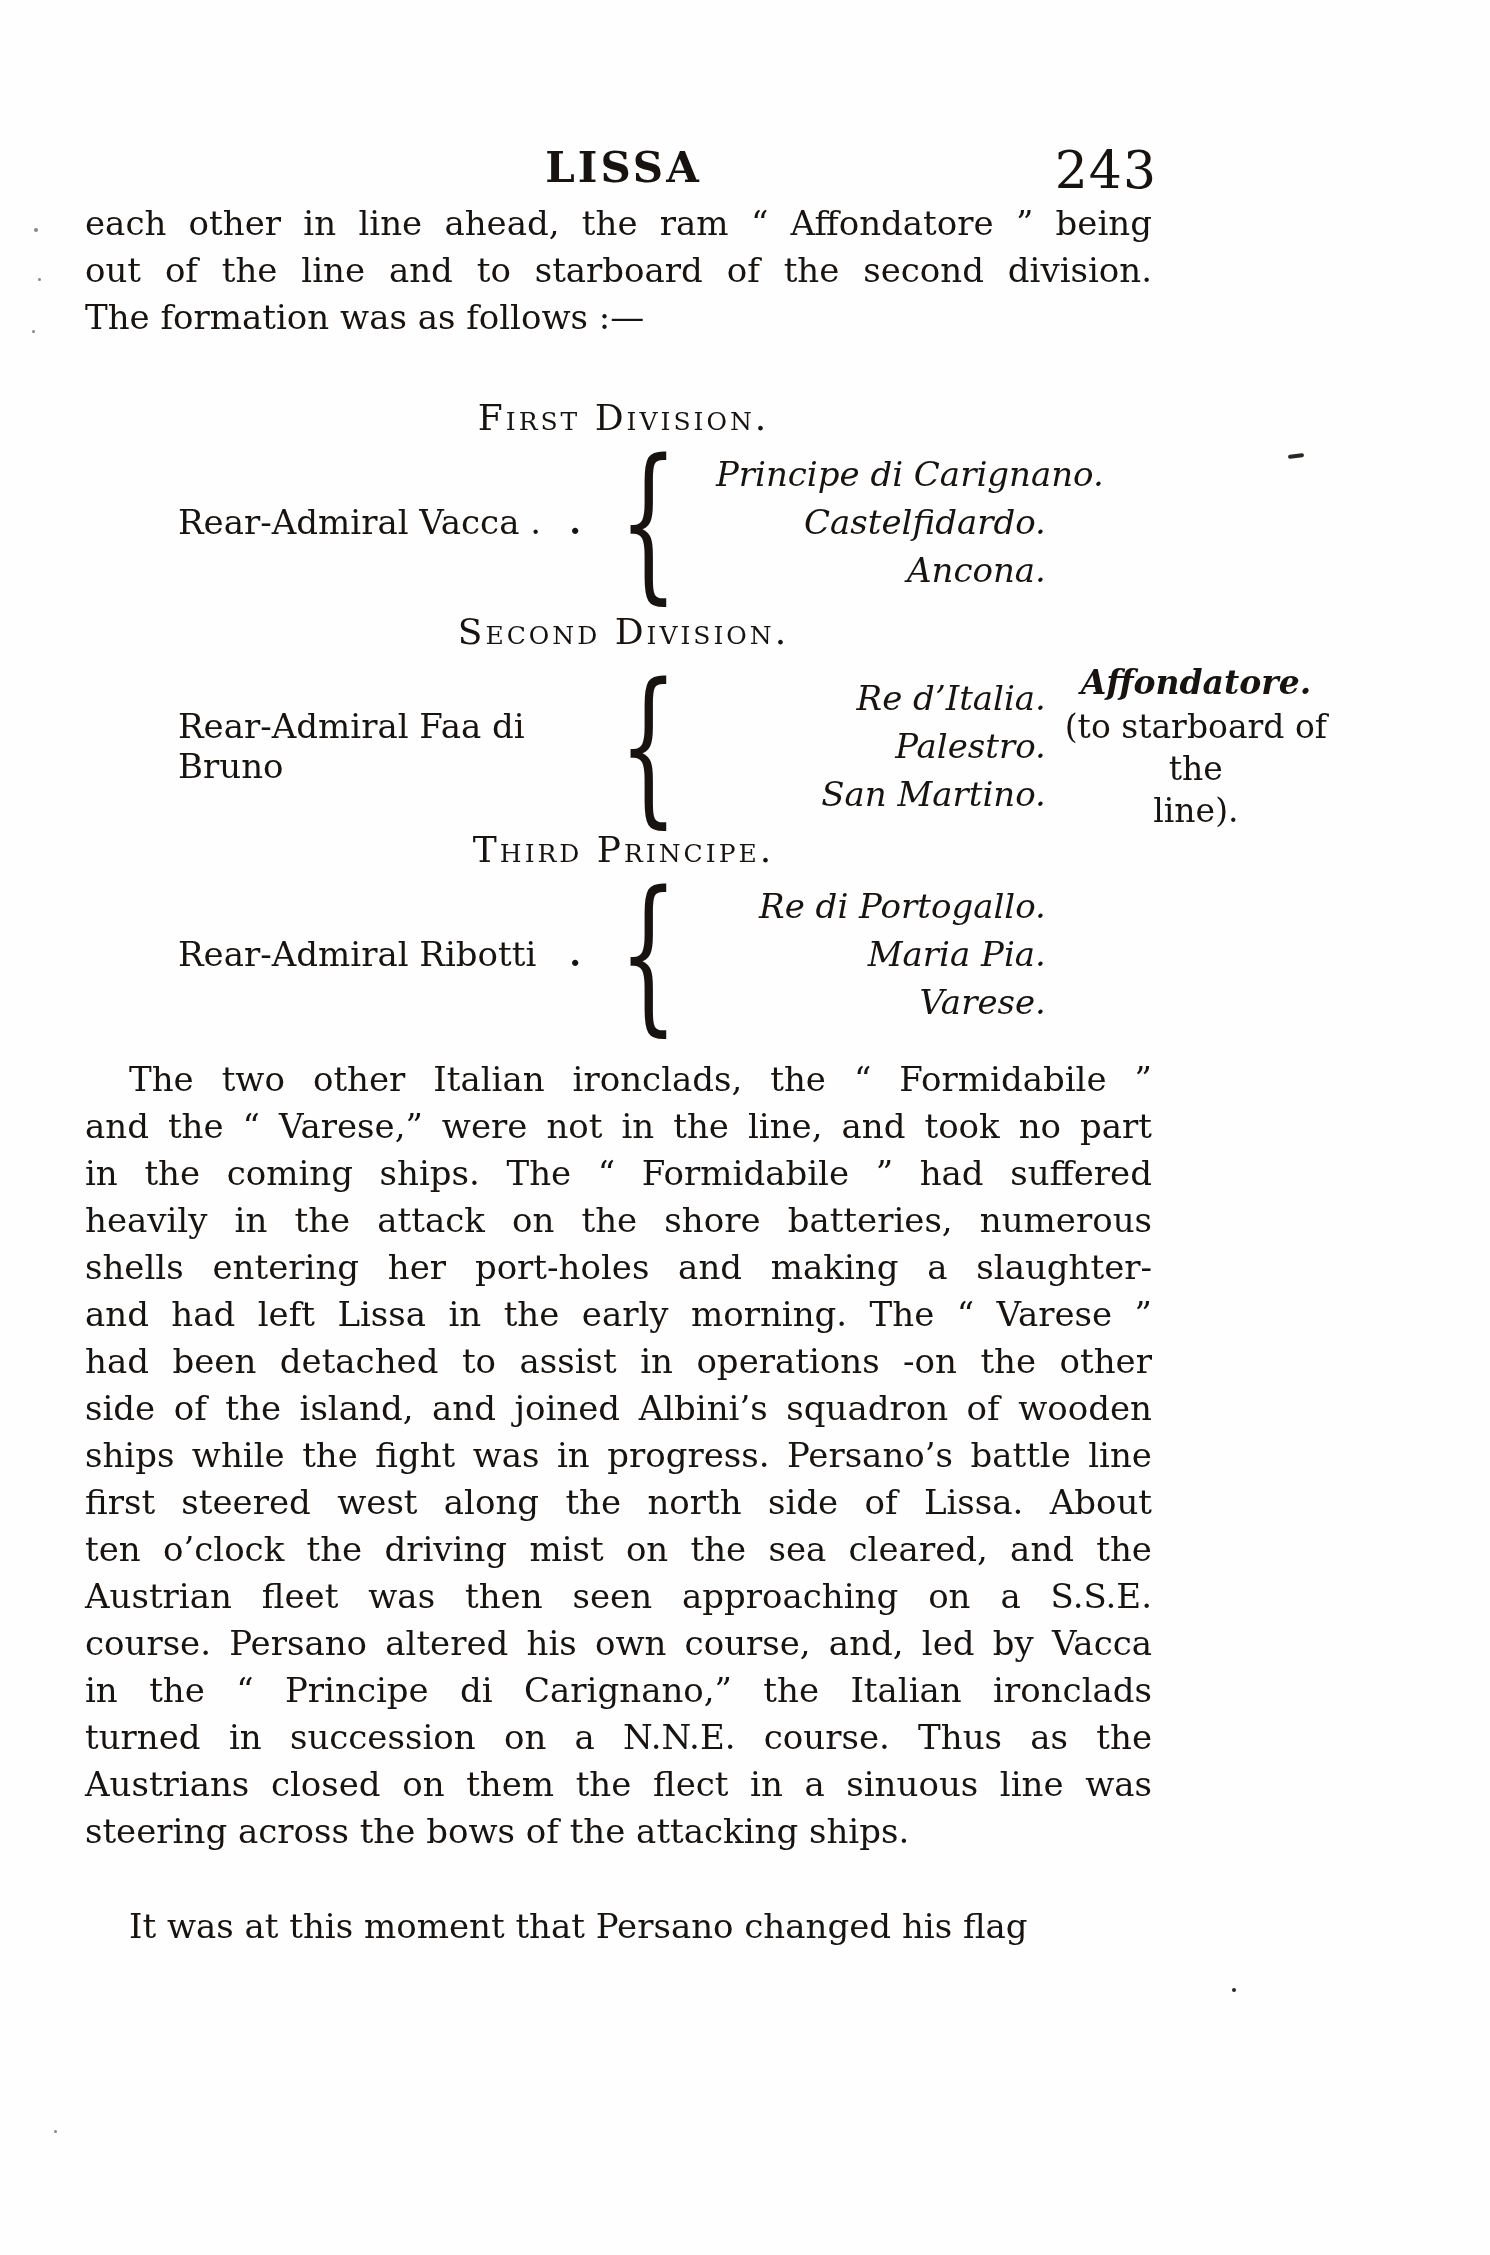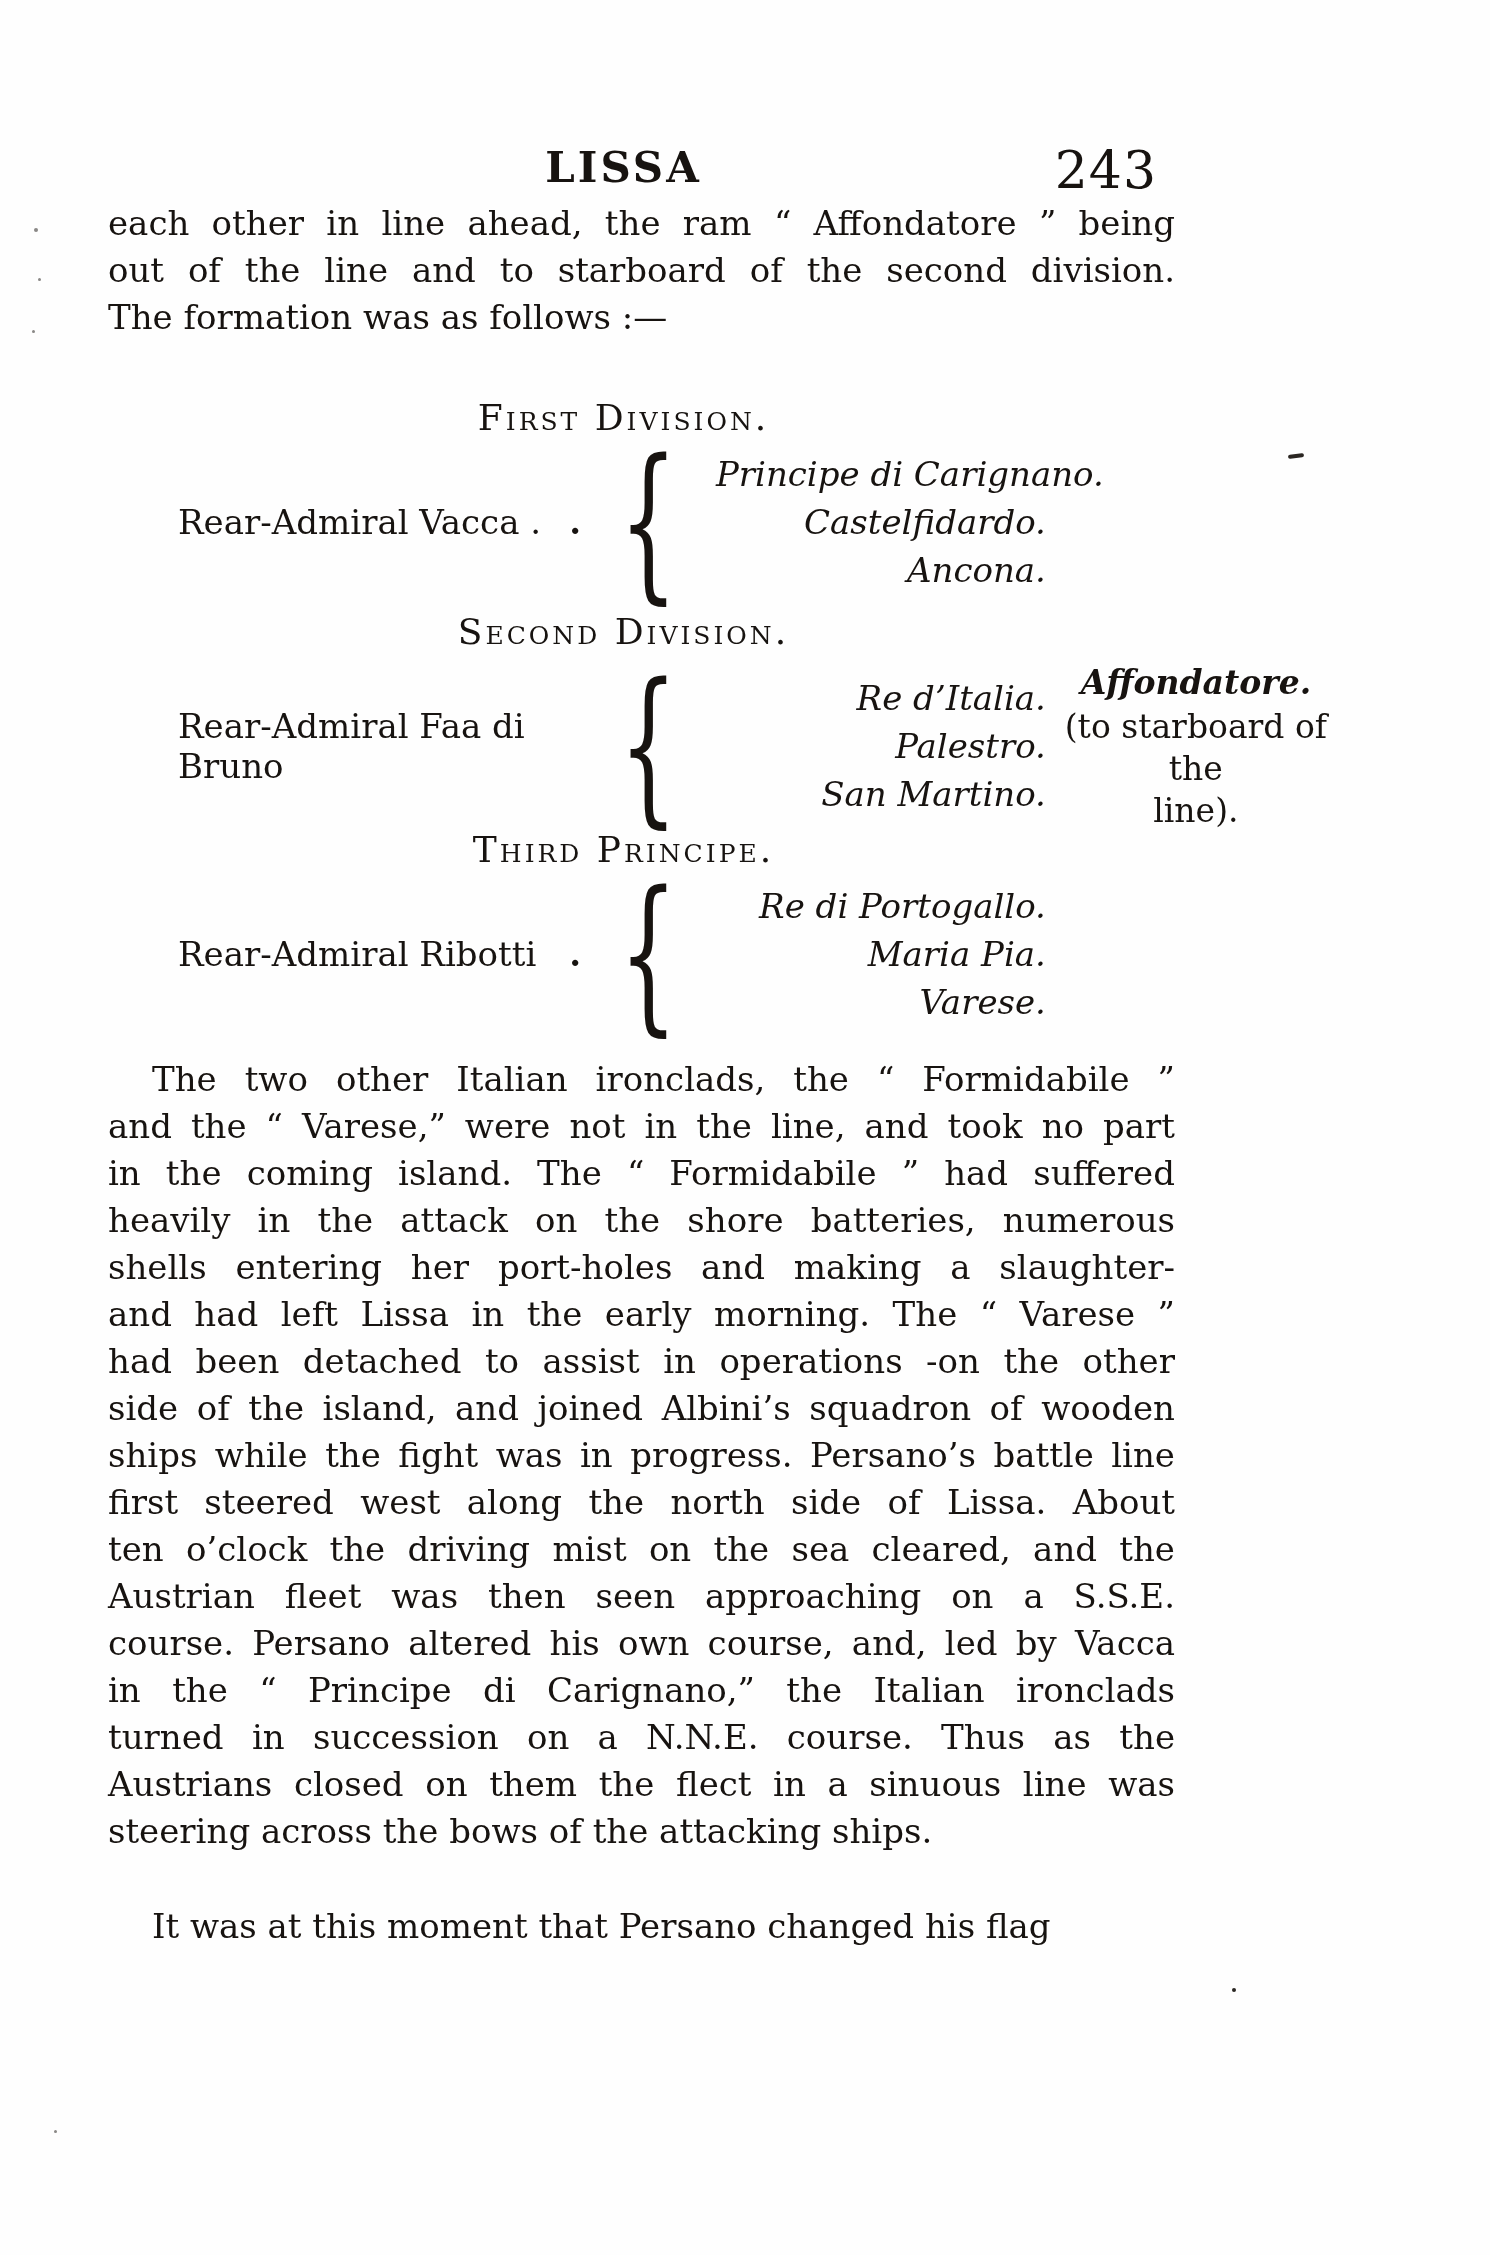--- a/index.html
+++ b/index.html
@@ -18,21 +18,21 @@
   .title {
     display: block; text-align: center;
     font-weight: bold; font-size: 42px; letter-spacing: 3px; line-height: 44px;
   }
   .pageno {
     position: absolute; right: 0; top: 2px;
     font-weight: normal; font-size: 52px; line-height: 44px; letter-spacing: 1px;
   }
 
   
-  .para { position: absolute; left: 108px; width: 1067px; font-size: 34px; }
+  .para { position: absolute; left: 85px; width: 1067px; font-size: 34px; }
   .line { line-height: 47px; text-align: justify; text-align-last: justify; }
   .line.noj { text-align-last: left; }
   .line.indent { text-indent: 44px; }
 
   
   .division { position: absolute; left: 90px; width: 1067px; }
   .div-heading {
     text-align: center; font-variant: small-caps;
     font-size: 36px; letter-spacing: 3px; line-height: 40px;
   }
@@ -125,21 +125,21 @@
         <div class="ship">Re di Portogallo.</div>
         <div class="ship">Maria Pia.</div>
         <div class="ship">Varese.</div>
       </div>
     </div>
   </div>
 
   <div class="para" id="para2" style="top:1056px">
     <div class="line indent">The two other Italian ironclads, the “ Formidabile ”</div>
     <div class="line">and the “ Varese,” were not in the line, and took no part</div>
-    <div class="line">in the coming island. The “ Formidabile ” had suffered</div>
+    <div class="line">in the coming ships. The “ Formidabile ” had suffered</div>
     <div class="line">heavily in the attack on the shore batteries, numerous</div>
     <div class="line">shells entering her port-holes and making a slaughter-</div>
     <div class="line">and had left Lissa in the early morning. The “ Varese ”</div>
     <div class="line">had been detached to assist in operations -on the other</div>
     <div class="line">side of the island, and joined Albini’s squadron of wooden</div>
     <div class="line">ships while the fight was in progress. Persano’s battle line</div>
     <div class="line">first steered west along the north side of Lissa. About</div>
     <div class="line">ten o’clock the driving mist on the sea cleared, and the</div>
     <div class="line">Austrian fleet was then seen approaching on a S.S.E.</div>
     <div class="line">course. Persano altered his own course, and, led by Vacca</div>

